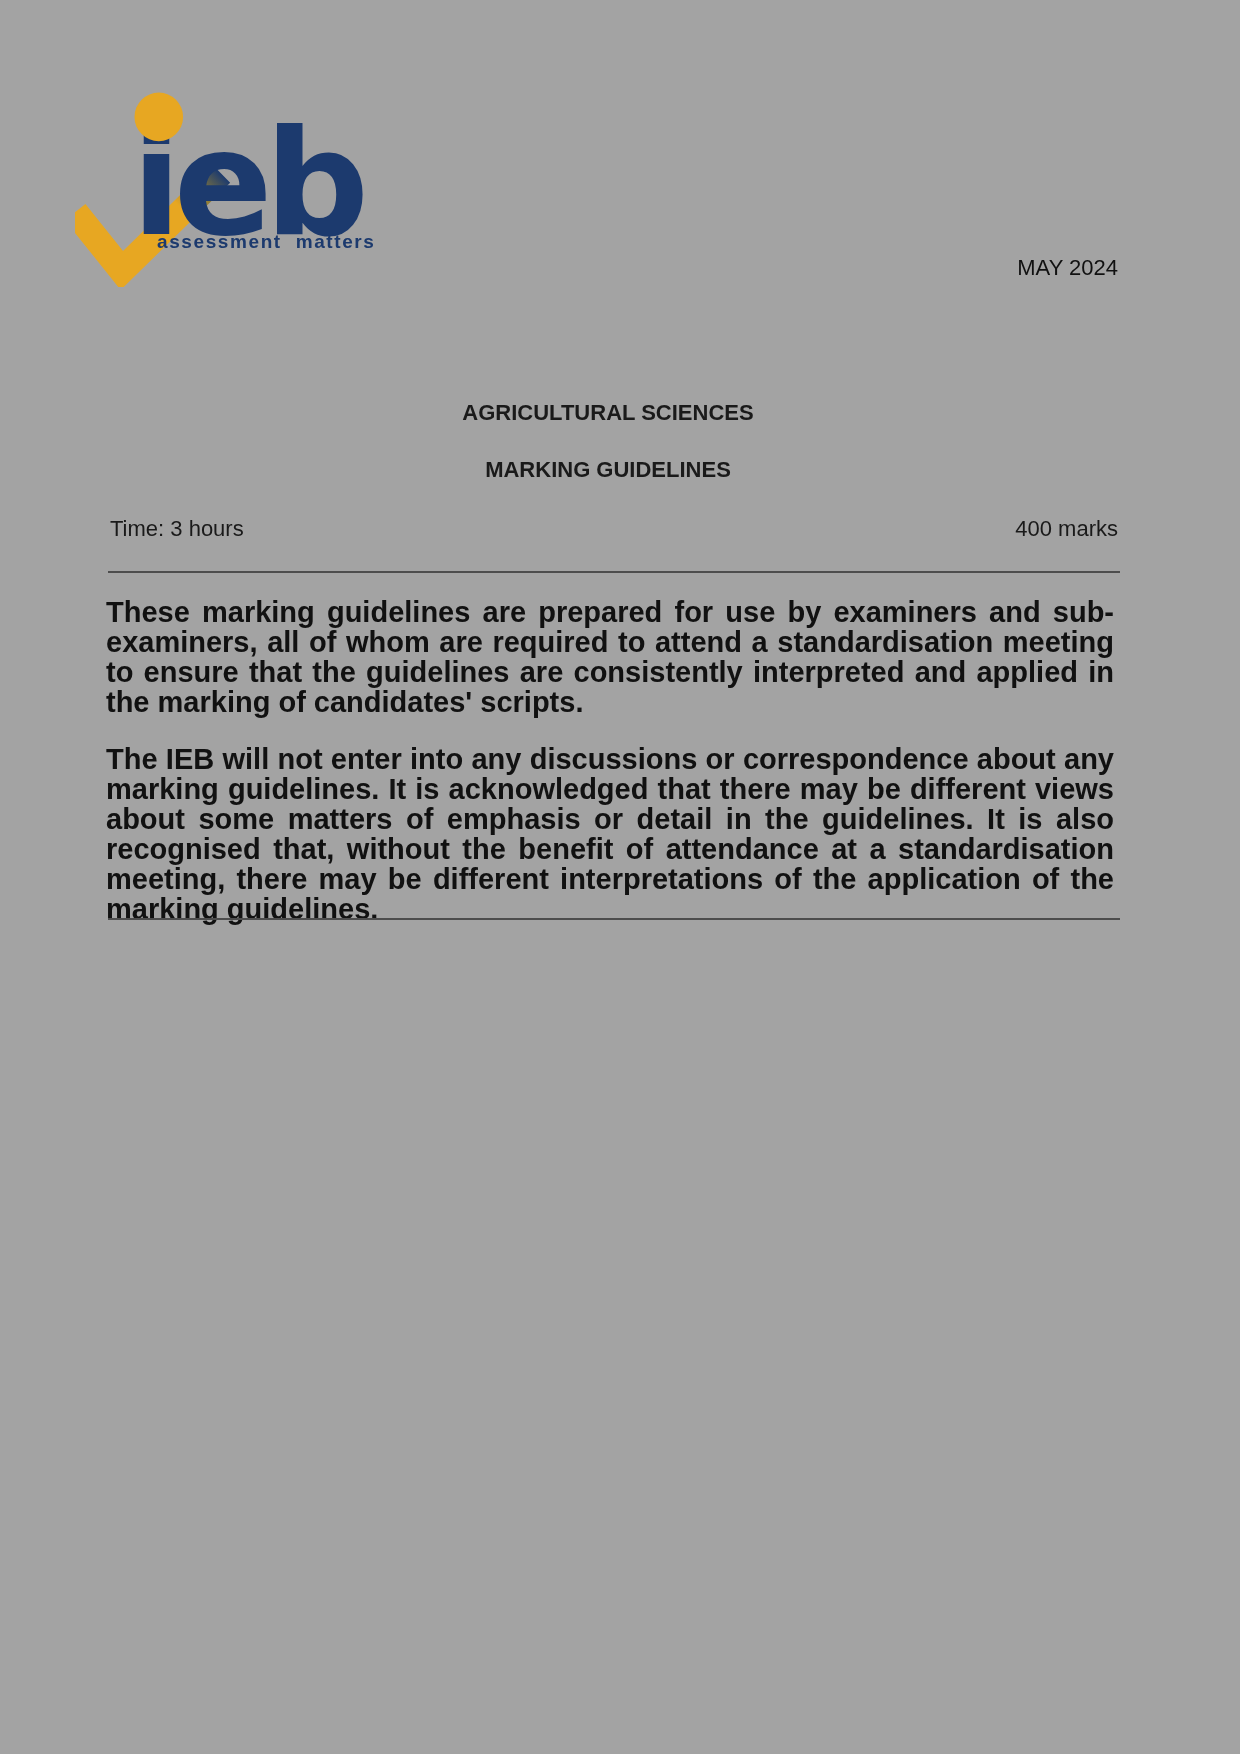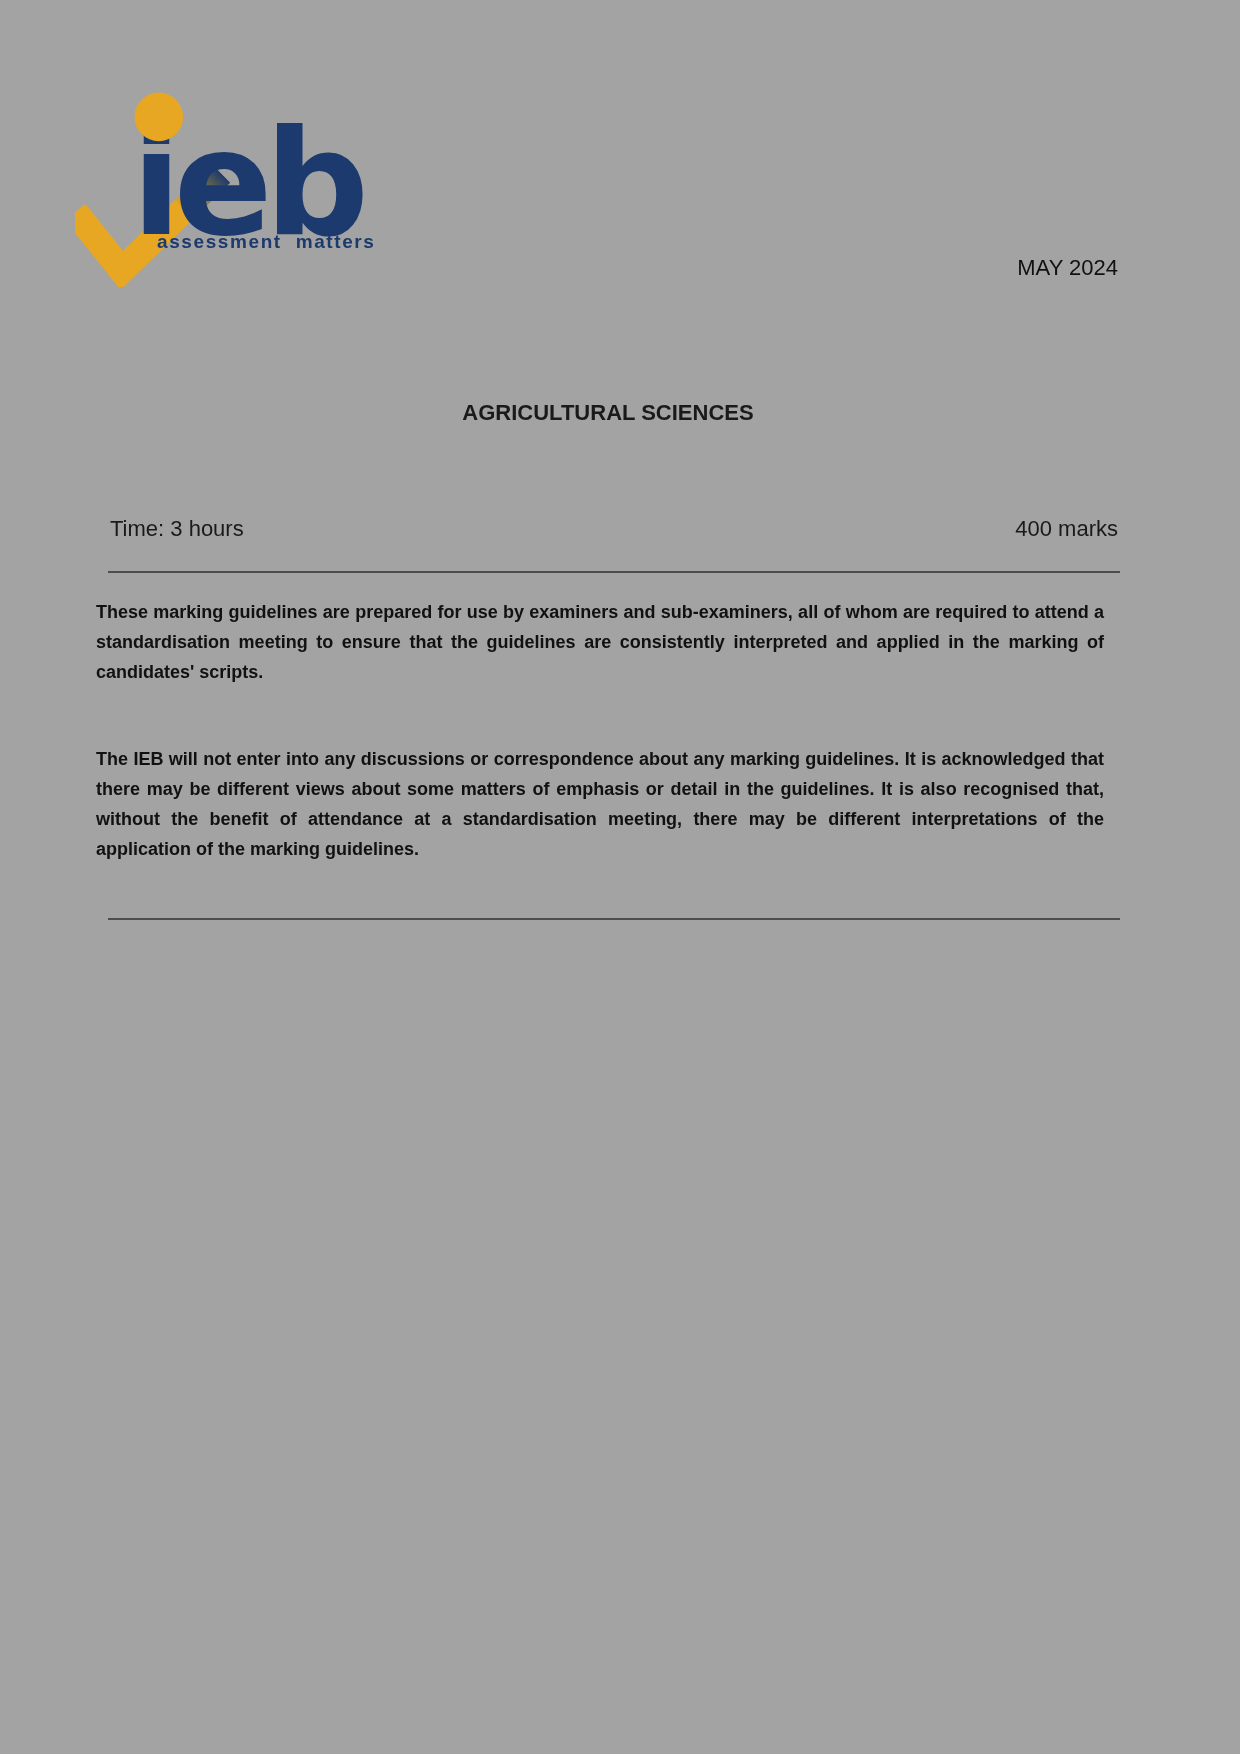--- a/index.html
+++ b/index.html
@@ -40,22 +40,22 @@
     display: flex; justify-content: space-between;
     font-size: 22px;
   }
 
   .rule { position: absolute; left: 108px; width: 1012px; height: 0; border-top: 2px solid #4d4d4d; }
   .rule-top { top: 571px; }
   .rule-bottom { top: 918px; }
 
   
   .notice-para {
-    position: absolute; left: 96px; width: 1008px;
-    font-size: 18px; font-weight: bold; line-height: 30px;
+    position: absolute; left: 106px; width: 1008px;
+    font-size: 29px; font-weight: bold; line-height: 30px;
     text-align: justify; color: #111;
   }
   .para-1 { top: 597px; }
   .para-2 { top: 744px; }
 
   
   .footer-row {
     position: absolute; left: 110px; top: 1668px; width: 1008px;
     display: flex; justify-content: space-between;
     font-size: 16px; color: #111;
@@ -85,20 +85,21 @@
     </svg>
     <div class="logo-tagline">assessment matters</div>
   </div>
 
   <div class="exam-header">
     <div>MAY 2024</div>
   </div>
 
   <div class="title-block subject-title" style="position:absolute;">AGRICULTURAL SCIENCES</div>
 
+  <div class="title-block doc-type-title" style="position:absolute;">MARKING GUIDELINES</div>
 
   <div class="meta-row">
     <span>Time: 3 hours</span>
     <span>400 marks</span>
   </div>
 
   <div class="rule rule-top"></div>
 
   <p class="notice-para para-1">These marking guidelines are prepared for use by examiners and sub-examiners, all of whom are required to attend a standardisation meeting to ensure that the guidelines are consistently interpreted and applied in the marking of candidates' scripts.</p>
   <p class="notice-para para-2">The IEB will not enter into any discussions or correspondence about any marking guidelines. It is acknowledged that there may be different views about some matters of emphasis or detail in the guidelines. It is also recognised that, without the benefit of attendance at a standardisation meeting, there may be different interpretations of the application of the marking guidelines.</p>

